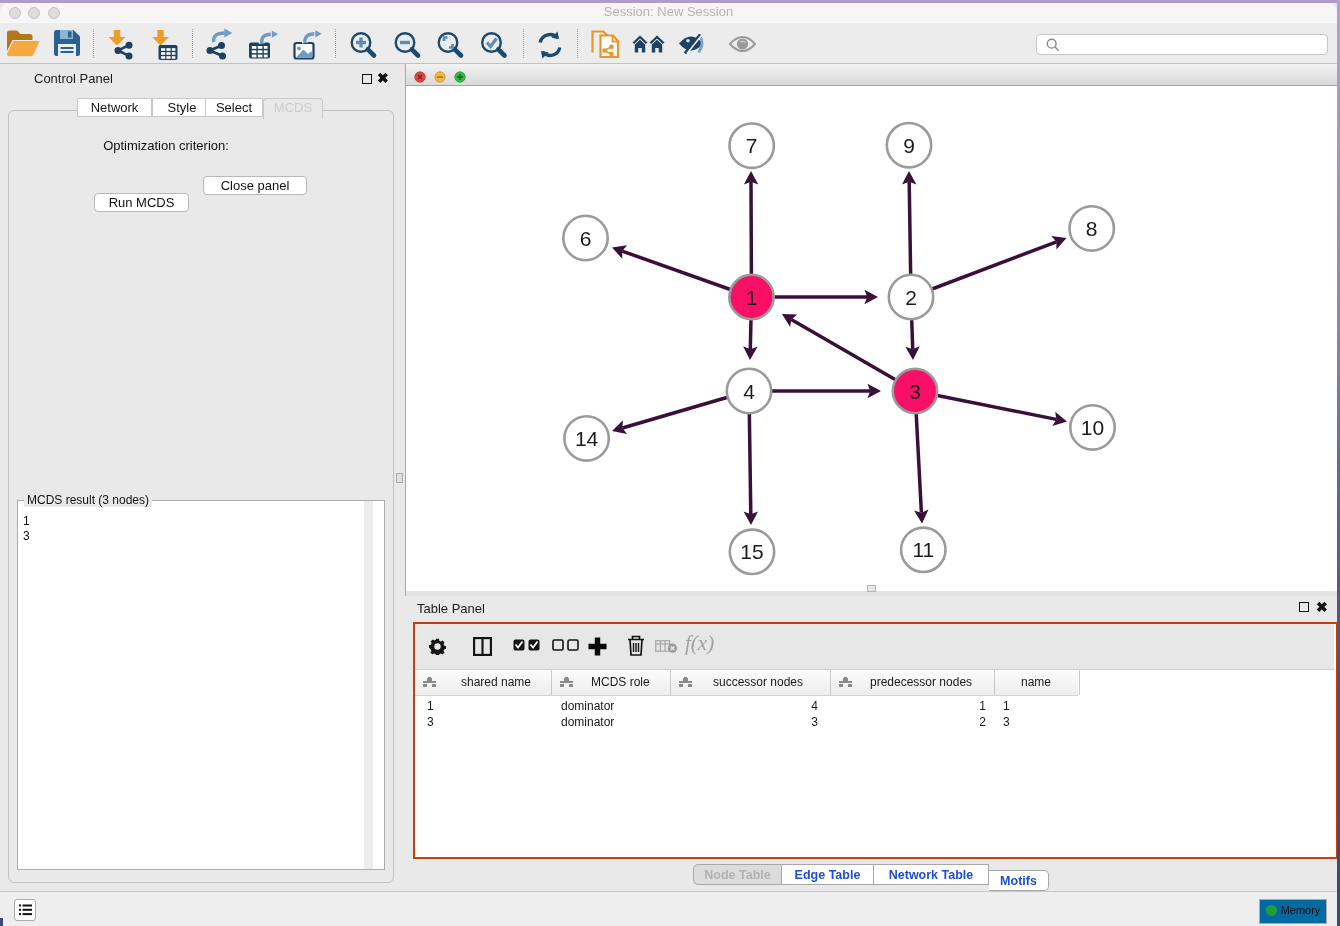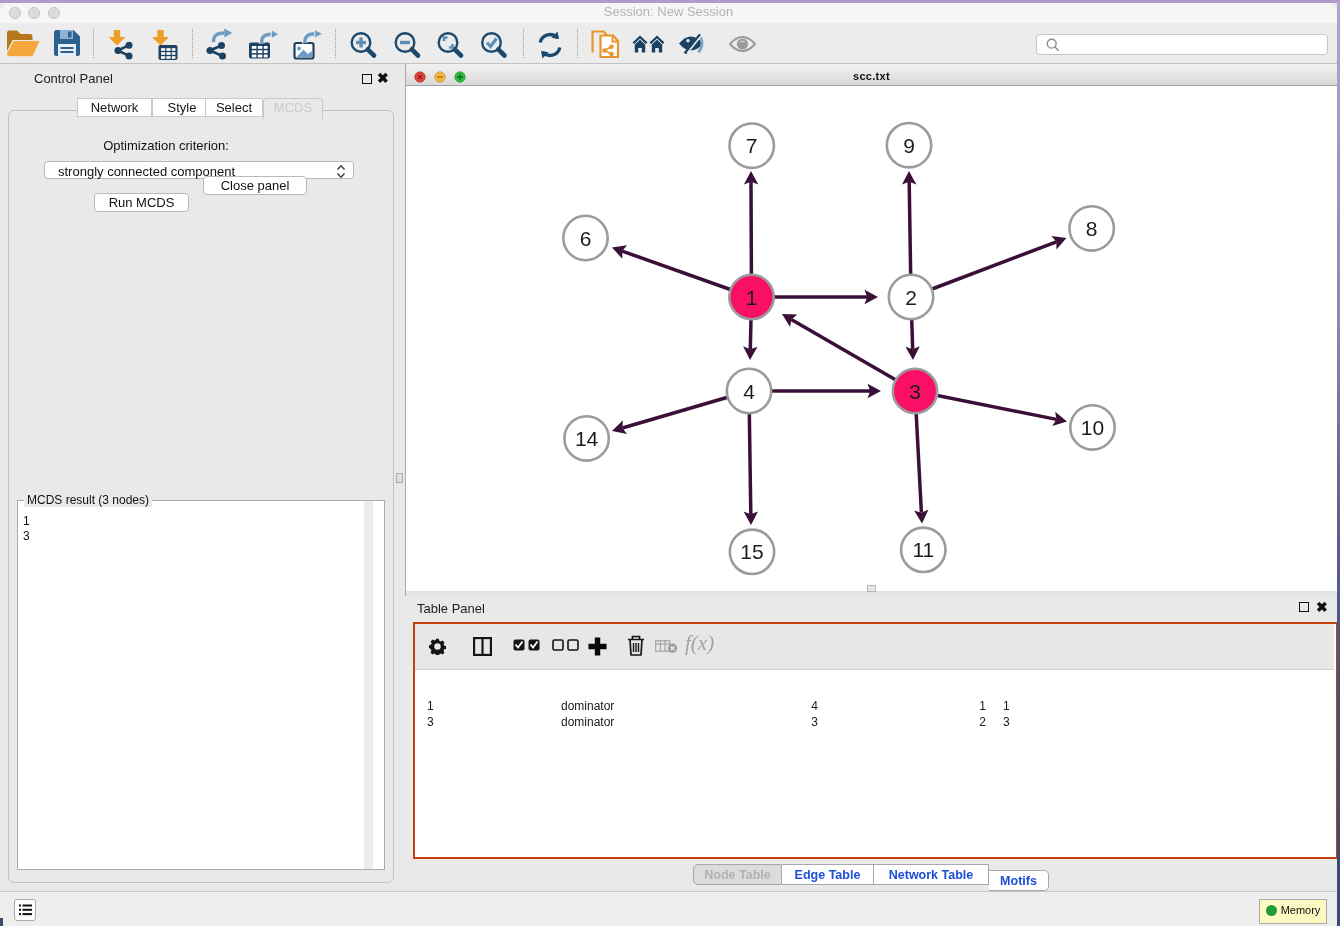--- a/index.html
+++ b/index.html
@@ -51,21 +51,21 @@
 #tp-box{position:absolute;left:8px;top:26px;width:921px;height:233px;
   border:2px solid #c2410c;background:#fff;}
 #tp-toolbar{position:absolute;left:0;top:0;width:919px;height:45px;background:#e7e7e7;
   border-bottom:1px solid #cfcfcf;}
 #tp-tabs{position:absolute;left:288px;top:268px;height:21px;}
 .ttab{position:absolute;top:0;height:21px;box-sizing:border-box;background:#fff;
   border:1px solid #a8a8a8;font-size:12.5px;font-weight:bold;text-align:center;line-height:20px;color:#1d4ed8;}
 
 #statusbar{left:0;top:891px;width:1337px;height:35px;background:#eeeeee;
   border-top:1px solid #c9c9c9;box-sizing:border-box;}
-#membtn{position:absolute;left:1259px;top:7px;width:66px;height:23px;background:#fef9c3;
+#membtn{position:absolute;left:1259px;top:7px;width:66px;height:23px;background:#0369a1;
   border:1px solid #ababab;font-size:11px;color:#111;}
 .thc{position:absolute;top:0;height:25px;border-left:1px solid #c9c9c9;}
 .thc:first-child{border-left:none;}
 .tht{position:absolute;top:5px;}
 .thi{position:absolute;left:8px;top:7px;width:13px;height:11px;
   background:
    radial-gradient(circle 2.5px at 6.5px 2.5px,#8a8a8a 99%,transparent),
    radial-gradient(circle 2px at 2px 8.5px,#8a8a8a 99%,transparent),
    radial-gradient(circle 2px at 11px 8.5px,#8a8a8a 99%,transparent),
    linear-gradient(transparent 4px,#8a8a8a 4px,#8a8a8a 6px,transparent 6px);}
@@ -235,46 +235,39 @@
   <div class="abs" id="cp-title">Control Panel</div>
   <div class="abs" style="left:362px;top:10px;width:10px;height:10px;border:1.5px solid #111;box-sizing:border-box;"></div>
   <div class="abs" style="left:377px;top:6px;font-size:14px;font-weight:bold;color:#111;">✖</div>
   <div class="abs" style="left:396px;top:409px;width:7px;height:10px;background:#dfdfdf;border:1px solid #ababab;box-sizing:border-box;"></div>
   <div class="abs" id="cp-box"></div>
   <div class="cptab" style="left:77px;width:75px;">Network</div>
   <div class="cptab" style="left:152px;width:60px;">Style</div>
   <div class="cptab" style="left:205px;width:58px;">Select</div>
   <div class="cptab" style="left:263px;width:60px;background:#e9e9e9;color:#cccccc;border-radius:4px 4px 0 0;border-bottom:none;height:21px;">MCDS</div>
   <div class="abs" style="left:0;top:74px;width:332px;text-align:center;font-size:13px;color:#111;">Optimization criterion:</div>
-  <div class="abs" style="left:44px;top:97px;width:310px;height:18px;background:#fff;border:1px solid #b9b9b9;border-radius:4px;box-sizing:border-box;">
-    <span style="position:absolute;left:13px;top:2px;font-size:13px;color:#111;">strongly connected component</span>
-    <svg style="position:absolute;right:7px;top:2.5px;" width="10" height="13" viewBox="0 0 10 13">
-      <path d="M1.5 4.5 L5 0.8 L8.5 4.5 M1.5 8.5 L5 12.2 L8.5 8.5" fill="none" stroke="#444" stroke-width="1.5"></path>
-    </svg>
-  </div>
   <div class="btn" style="left:94px;top:129px;width:95px;height:19px;line-height:18px;">Run MCDS</div>
   <div class="btn" style="left:203px;top:112px;width:104px;height:19px;line-height:18px;">Close panel</div>
   <div class="abs" id="mcds-res">
     <div style="position:absolute;left:5px;top:13px;font-size:12px;color:#111;line-height:15px;">1<br>3</div>
     <div style="position:absolute;right:11px;top:0;width:9px;height:100%;background:#ededed;"></div>
   </div>
   <div class="abs" id="mcds-leg">MCDS result (3 nodes)</div>
 </div>
 <div class="abs" id="netwin">
   <div class="abs" id="net-tb">
     <svg style="position:absolute;left:8px;top:7px;" width="58" height="12" viewBox="0 0 58 12">
       <circle cx="6" cy="6" r="5.2" fill="#e4443e" stroke="#ad3830" stroke-width="0.8"></circle>
       <path d="M3.9 3.9 l4.2 4.2 M8.1 3.9 l-4.2 4.2" stroke="#7c1f1a" stroke-width="1.3"></path>
       <circle cx="26" cy="6" r="5.2" fill="#f5b63d" stroke="#cf9433" stroke-width="0.8"></circle>
       <path d="M23 6 h6" stroke="#9c6b14" stroke-width="1.4"></path>
       <circle cx="46" cy="6" r="5.2" fill="#2dbd40" stroke="#279a36" stroke-width="0.8"></circle>
       <path d="M43 6 h6 M46 3 v6" stroke="#116020" stroke-width="1.3"></path>
     </svg>
   </div>
-  <div id="net-title">scc.txt</div>
   <svg id="graph" style="position:absolute;left:0;top:22px;" width="931" height="505" viewBox="0 0 931 505">
 <line x1="345.5" y1="211.0" x2="345.0" y2="95.8" stroke="#3a1038" stroke-width="3.5"></line>
 <path d="M345.0 85.0 L352.3 98.5 L345.0 95.8 L337.9 98.5 Z" fill="#3a1038"></path>
 <line x1="345.5" y1="211.0" x2="216.2" y2="165.1" stroke="#3a1038" stroke-width="3.5"></line>
 <path d="M206.0 161.5 L221.1 159.2 L216.2 165.1 L216.3 172.8 Z" fill="#3a1038"></path>
 <line x1="345.5" y1="211.0" x2="461.2" y2="211.0" stroke="#3a1038" stroke-width="3.5"></line>
 <path d="M472.0 211.0 L458.5 218.2 L461.2 211.0 L458.5 203.8 Z" fill="#3a1038"></path>
 <line x1="345.5" y1="211.0" x2="344.3" y2="263.2" stroke="#3a1038" stroke-width="3.5"></line>
 <path d="M344.0 274.0 L337.1 260.3 L344.3 263.2 L351.5 260.7 Z" fill="#3a1038"></path>
 <line x1="505.0" y1="211.0" x2="503.2" y2="95.8" stroke="#3a1038" stroke-width="3.5"></line>
@@ -359,20 +352,41 @@
             <rect x="0.7" y="0.7" width="14" height="10.5"></rect>
             <line x1="0.7" y1="4" x2="14.7" y2="4"></line>
             <line x1="5.4" y1="0.7" x2="5.4" y2="11.2"></line>
             <line x1="10" y1="0.7" x2="10" y2="11.2"></line>
           </g>
           <circle cx="17.5" cy="8.2" r="4.6" fill="#9b9b9b"></circle>
           <path d="M15.7 6.4 l3.6 3.6 M19.3 6.4 l-3.6 3.6" stroke="#ececec" stroke-width="1.4"></path>
         </svg>
       <div style="position:absolute;left:270px;top:7px;font-family:'Liberation Serif',serif;font-style:italic;font-size:21px;color:#a2a2a2;">f(x)</div>
     </div>
+    <div id="tbl-head" style="position:absolute;left:0;top:46px;width:663px;height:25px;background:linear-gradient(#fcfcfc,#ededed);border-bottom:1px solid #d4d4d4;font-size:12px;color:#1a1a1a;">
+      <div class="thc" style="left:0;width:136px;">
+          <span class="thi"></span>
+          <span class="tht" style="left:46px;">shared name</span>
+        </div>
+      <div class="thc" style="left:136px;width:119px;">
+          <span class="thi"></span>
+          <span class="tht" style="left:39px;">MCDS role</span>
+        </div>
+      <div class="thc" style="left:255px;width:160px;">
+          <span class="thi"></span>
+          <span class="tht" style="left:42px;">successor nodes</span>
+        </div>
+      <div class="thc" style="left:415px;width:164px;">
+          <span class="thi"></span>
+          <span class="tht" style="left:39px;">predecessor nodes</span>
+        </div>
+      <div class="thc" style="left:579px;width:84px;border-right:1px solid #c9c9c9;">
+          <span class="tht" style="left:26px;">name</span>
+        </div>
+    </div>
     <div class="trow" style="top:74px;">
         <span style="position:absolute;left:12px;">1</span>
         <span style="position:absolute;left:146px;">dominator</span>
         <span style="position:absolute;left:255px;width:148px;text-align:right;">4</span>
         <span style="position:absolute;left:415px;width:156px;text-align:right;">1</span>
         <span style="position:absolute;left:588px;">1</span>
       </div>
     <div class="trow" style="top:90px;">
         <span style="position:absolute;left:12px;">3</span>
         <span style="position:absolute;left:146px;">dominator</span>

